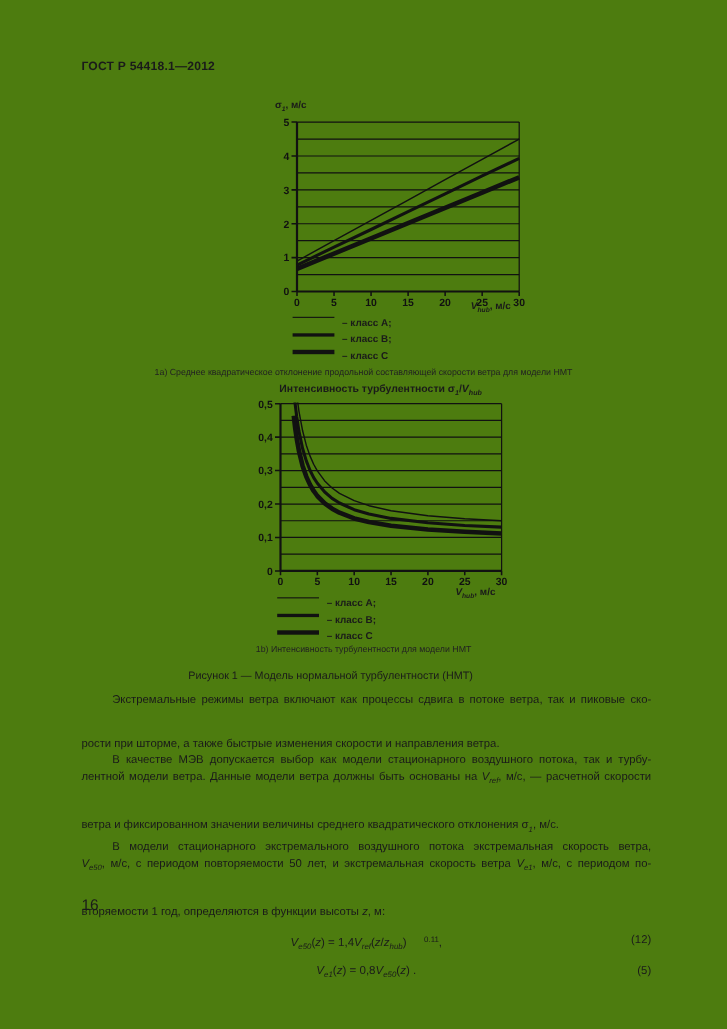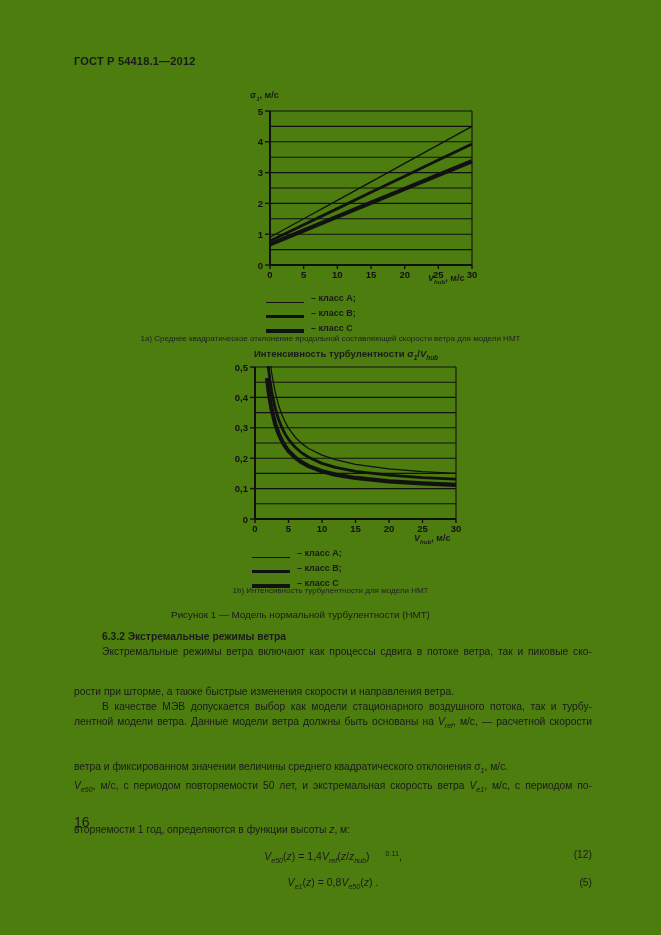--- a/index.html
+++ b/index.html
@@ -20,21 +20,21 @@
                 font-size:9.5px;font-weight:bold;white-space:nowrap;}
   .chart2-xlabel{left:414px;top:533px;}
   .rich i{font-style:italic;}
   .rich sub{font-size:.68em;font-style:italic;}
   .rich sup{font-size:.68em;font-style:normal;margin-left:16px;}
 
   
   .legend{position:absolute;}
   .legend1{left:266px;top:288px;}
   .legend2{left:252px;top:543px;}
-  .legend-item{display:flex;align-items:flex-end;height:15px;}
+  .legend-item{display:flex;align-items:flex-start;height:15px;}
   .sample{width:38px;background:#111;margin-right:7px;flex:0 0 38px;}
   .legend-label{font-size:9px;font-weight:bold;white-space:nowrap;}
 
   .cap{position:absolute;left:0;width:661px;text-align:center;font-size:8px;color:#222;}
   .cap1a{top:334px;}
   .cap1b{top:586px;}
   .figcap{position:absolute;left:0;width:601px;top:609px;text-align:center;font-size:9.8px;}
 
   
   .bodytext{position:absolute;left:74px;top:629px;width:518px;font-size:10.3px;line-height:15.1px;}
@@ -199,32 +199,32 @@
       <div class="legend-item">
         <span class="sample" style="height: 4.2px;"></span>
         <span class="legend-label">– класс C</span>
       </div>
     </div>
   <div class="cap cap1b">1b) Интенсивность турбулентности для модели НМТ</div>
 
   <div class="figcap">Рисунок 1 — Модель нормальной турбулентности (НМТ)</div>
 
   <div class="bodytext">
-    <div class="heading">6.3.2 Экстремальные режимы ветра</div>
     <div>
         <div>
           <div class="pline rich first">Экстремальные режимы ветра включают как процессы сдвига в потоке ветра, так и пиковые ско-</div>
           <div class="pline rich last">рости при шторме, а также быстрые изменения скорости и направления ветра.</div>
         </div>
         <div>
           <div class="pline rich first">В качестве МЭВ допускается выбор как модели стационарного воздушного потока, так и турбу-</div>
           <div class="pline rich">лентной модели ветра. Данные модели ветра должны быть основаны на <i>V</i><sub>ref</sub>, м/с, — расчетной скорости</div>
           <div class="pline rich last">ветра и фиксированном значении величины среднего квадратического отклонения σ<sub>1</sub>, м/с.</div>
         </div>
         <div>
+          <div class="pline rich first">В модели стационарного экстремального воздушного потока экстремальная скорость ветра,</div>
           <div class="pline rich"><i>V</i><sub>e50</sub>, м/с, с периодом повторяемости 50 лет, и экстремальная скорость ветра <i>V</i><sub>e1</sub>, м/с, с периодом по-</div>
           <div class="pline rich last">вторяемости 1 год, определяются в функции высоты <i>z</i>, м:</div>
         </div>
       </div>
     <div class="formulas">
         <div class="eqrow"><span class="rich"><i>V</i><sub>e50</sub>(<i>z</i>) = 1,4<i>V</i><sub>ref</sub>(<i>z</i>/<i>z</i><sub>hub</sub>)<sup>0.11</sup>,</span><span class="eqnum">(12)</span></div>
         <div class="eqrow"><span class="rich"><i>V</i><sub>e1</sub>(<i>z</i>) = 0,8<i>V</i><sub>e50</sub>(<i>z</i>) .</span><span class="eqnum">(5)</span></div>
       </div>
   </div>
 

